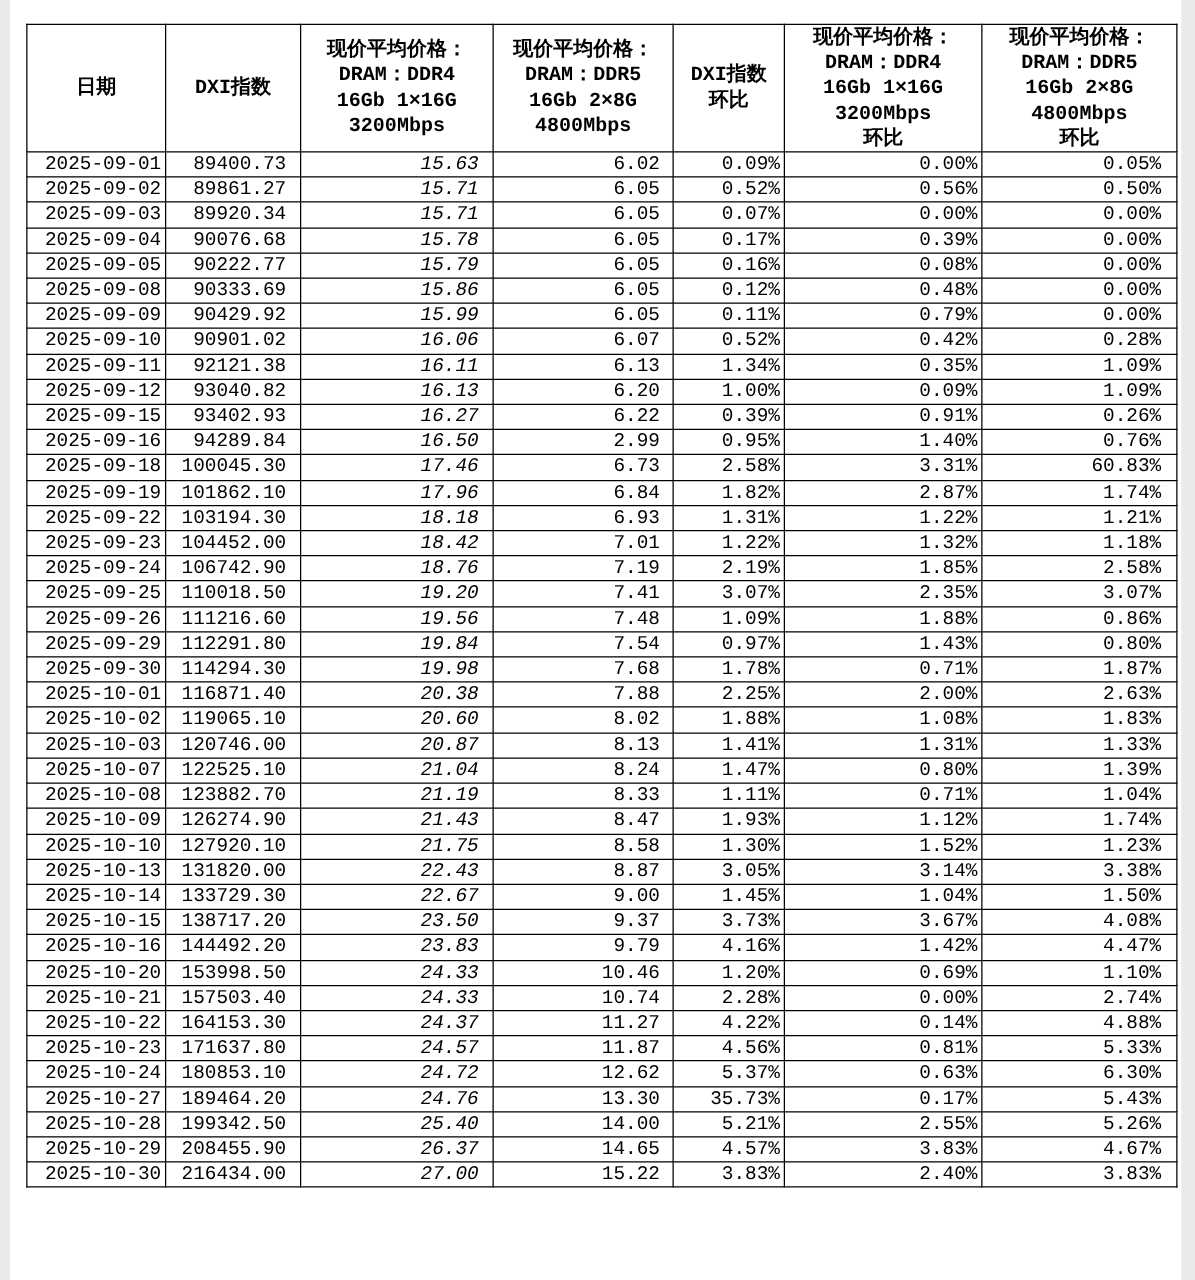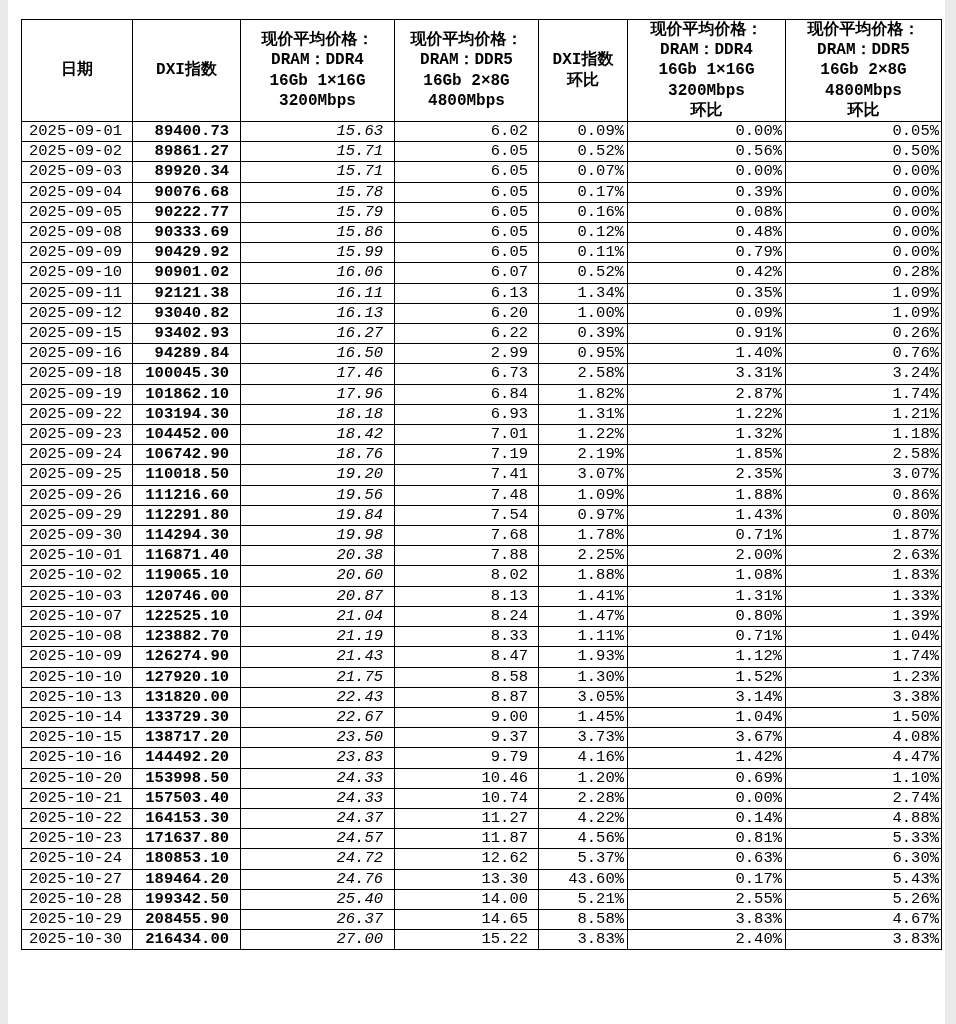--- a/index.html
+++ b/index.html
@@ -59,27 +59,27 @@
   }
   .price-table td {
     font-size: 15.5px;
     line-height: 19.2px;
     height: 19.2px;
     text-align: right;
     white-space: nowrap;
     vertical-align: middle;
   }
   
-  .price-table td.c0 { padding-right: 3px; text-align: center;  }
-  .price-table td.c1 { padding-right: 11px; font-weight: bold; }
+  .price-table td.c0 { padding-right: 3px;  }
+  .price-table td.c1 { padding-right: 11px; }
   .price-table td.c2 { padding-right: 11px; font-style: italic; }
   .price-table td.c3 { padding-right: 10px; }
   .price-table td.c4 { padding-right: 3px;  }
   .price-table td.c5 { padding-right: 3px;  }
-  .price-table td.c6 { padding-right: 2px;  }
+  .price-table td.c6 { padding-right: 12px;  }
 </style>
 </head>
 <body>
 
 <div class="page">
   <div class="edge-strip left"></div>
   <div class="edge-strip right"></div>
 
   <table class="price-table">
     <colgroup>
@@ -226,21 +226,21 @@
           <td class="c5">1.40%</td>
           <td class="c6">0.76%</td>
         </tr>
         <tr>
           <td class="c0">2025-09-18</td>
           <td class="c1">100045.30</td>
           <td class="c2">17.46</td>
           <td class="c3">6.73</td>
           <td class="c4">2.58%</td>
           <td class="c5">3.31%</td>
-          <td class="c6">3.24%</td>
+          <td class="c6">60.83%</td>
         </tr>
         <tr>
           <td class="c0">2025-09-19</td>
           <td class="c1">101862.10</td>
           <td class="c2">17.96</td>
           <td class="c3">6.84</td>
           <td class="c4">1.82%</td>
           <td class="c5">2.87%</td>
           <td class="c6">1.74%</td>
         </tr>
@@ -449,39 +449,39 @@
           <td class="c3">12.62</td>
           <td class="c4">5.37%</td>
           <td class="c5">0.63%</td>
           <td class="c6">6.30%</td>
         </tr>
         <tr>
           <td class="c0">2025-10-27</td>
           <td class="c1">189464.20</td>
           <td class="c2">24.76</td>
           <td class="c3">13.30</td>
-          <td class="c4">43.60%</td>
+          <td class="c4">35.73%</td>
           <td class="c5">0.17%</td>
           <td class="c6">5.43%</td>
         </tr>
         <tr>
           <td class="c0">2025-10-28</td>
           <td class="c1">199342.50</td>
           <td class="c2">25.40</td>
           <td class="c3">14.00</td>
           <td class="c4">5.21%</td>
           <td class="c5">2.55%</td>
           <td class="c6">5.26%</td>
         </tr>
         <tr>
           <td class="c0">2025-10-29</td>
           <td class="c1">208455.90</td>
           <td class="c2">26.37</td>
           <td class="c3">14.65</td>
-          <td class="c4">8.58%</td>
+          <td class="c4">4.57%</td>
           <td class="c5">3.83%</td>
           <td class="c6">4.67%</td>
         </tr>
         <tr>
           <td class="c0">2025-10-30</td>
           <td class="c1">216434.00</td>
           <td class="c2">27.00</td>
           <td class="c3">15.22</td>
           <td class="c4">3.83%</td>
           <td class="c5">2.40%</td>

